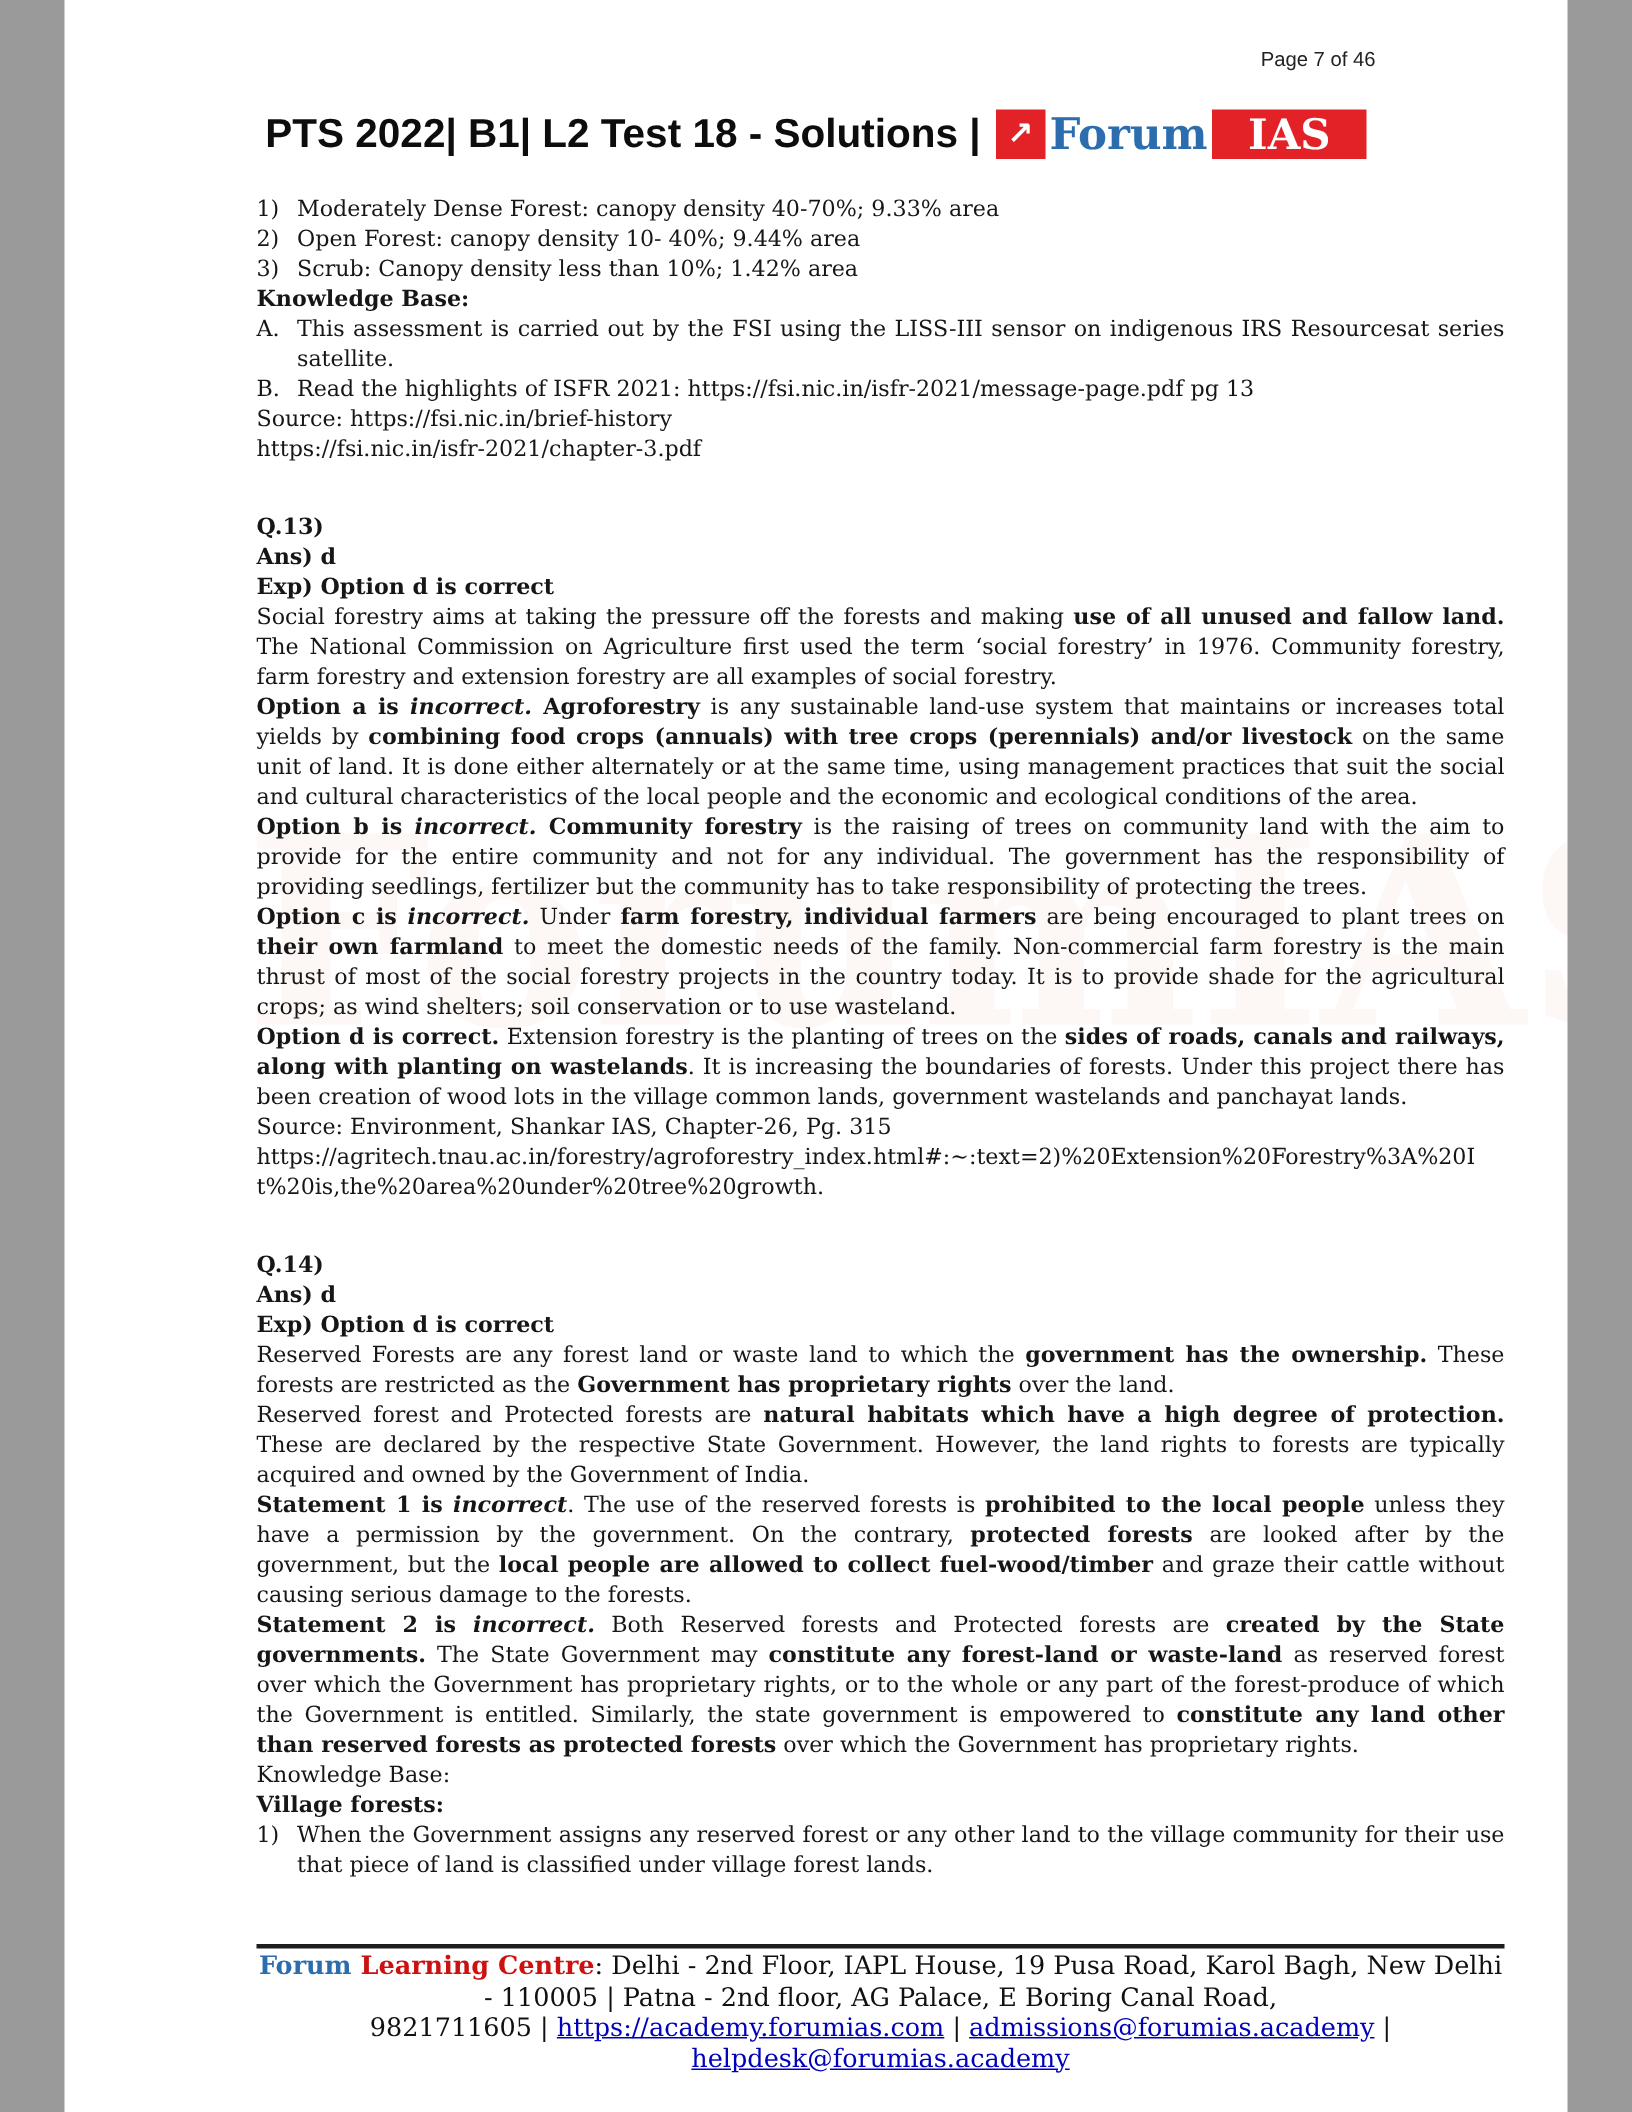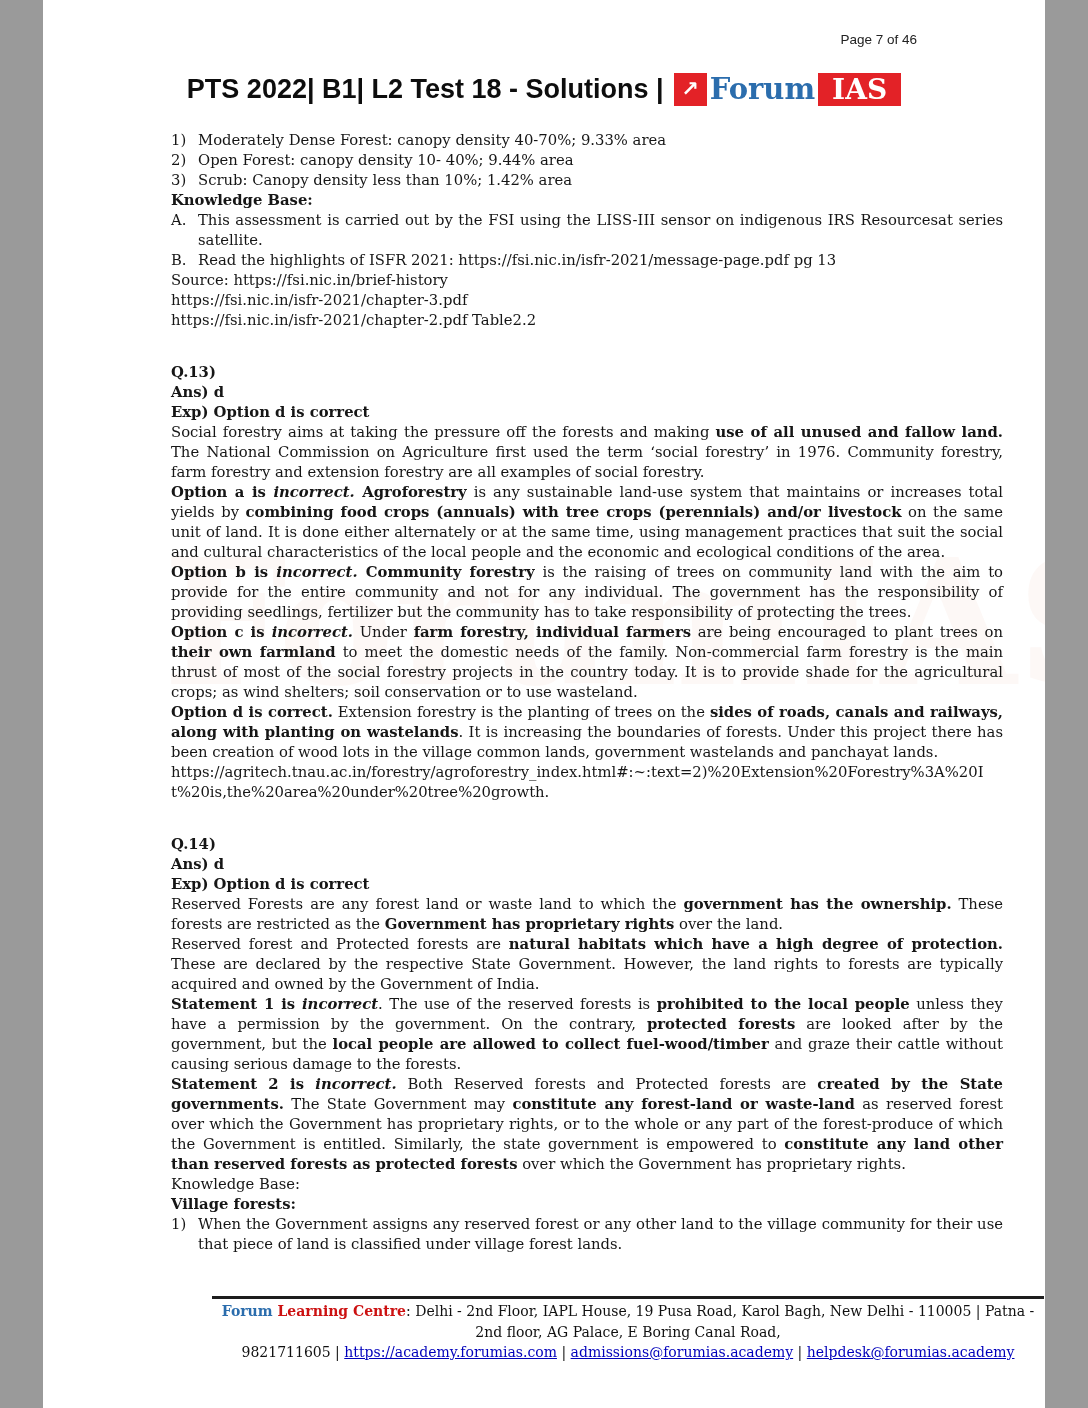--- a/index.html
+++ b/index.html
@@ -7,39 +7,39 @@
 
   .page-number{position:absolute;top:32px;right:128px;font-family:"Liberation Sans",sans-serif;font-size:13.5px;color:#222;}
 
   .title-row{position:absolute;top:72px;left:0;right:0;display:flex;justify-content:center;align-items:center;gap:10px;
              font-family:"Liberation Sans",sans-serif;font-weight:700;font-size:27px;color:#0d0d0d;}
   .logo{display:inline-flex;align-items:center;gap:3px;}
   .logo-arrow{width:33px;height:33px;background:#e32227;color:#ffffff;display:inline-flex;align-items:center;justify-content:center;
               font-size:21px;font-weight:bold;font-family:"DejaVu Sans",sans-serif;}
   .logo-forum{color:#2b6dad;font-family:"DejaVu Serif",serif;font-weight:bold;font-size:29px;}
   .logo-ias{background:#e32227;color:#ffffff;font-family:"DejaVu Serif",serif;font-weight:bold;font-size:28px;
-            padding:0 14px;height:33px;line-height:33px;display:inline-block;}
+            padding:0 24px;height:33px;line-height:33px;display:inline-block;}
 
   .watermark{position:absolute;top:520px;left:120px;font-family:"DejaVu Serif",serif;font-weight:bold;font-size:175px;
              color:rgba(214,112,70,0.05);pointer-events:none;user-select:none;white-space:nowrap;}
 
   .doc-body{position:absolute;top:130px;left:128px;width:832px;
             font-family:"DejaVu Serif",serif;font-size:14.8px;line-height:20px;color:#161616;}
   .block{margin:0;}
   .justify{text-align:justify;}
   .break-all{overflow-wrap:anywhere;word-break:break-all;}
   .item{display:flex;}
   .marker{flex:0 0 27px;}
   .item-body{flex:1;}
   .rb{font-weight:bold;}
   .ri{font-style:italic;}
   .spacer{height:32px;}
 
   .footer{position:absolute;left:128px;width:832px;top:1296px;border-top:3px solid #1d1d1d;padding-top:2px;
-          text-align:center;font-family:"DejaVu Serif",serif;font-size:14px;line-height:20.5px;color:#101010;margin-left:41px;}
+          text-align:center;font-family:"DejaVu Serif",serif;font-size:17px;line-height:20.5px;color:#101010;}
   .c-blue{color:#2b6dad;font-weight:bold;}
   .c-red{color:#cc1111;font-weight:bold;}
   a.c-link{color:#0000bb;text-decoration:underline;cursor:pointer;text-align:right;}
 </style>
 </head>
 <body>
 
 <div class="page">
 
   <div class="page-number">Page 7 of 46</div>
@@ -72,30 +72,30 @@
       <div class="block justify item">
         <span class="marker">A.</span>
         <span class="item-body"><span>This assessment is carried out by the FSI using the LISS-III sensor on indigenous IRS Resourcesat series satellite.</span></span>
       </div>
       <div class="block item">
         <span class="marker">B.</span>
         <span class="item-body"><span>Read the highlights of ISFR 2021: https://fsi.nic.in/isfr-2021/message-page.pdf pg 13</span></span>
       </div>
       <div class="block"><span>Source: https://fsi.nic.in/brief-history</span></div>
       <div class="block"><span>https://fsi.nic.in/isfr-2021/chapter-3.pdf</span></div>
-      <div class="block"><span>https://fsi.nic.in/isfr-2021/chapter-2.pdf Table2.2</span></div>
       <div class="spacer"></div>
       <div class="block"><span class="rb">Q.13)</span></div>
       <div class="block"><span class="rb">Ans) d</span></div>
       <div class="block"><span class="rb">Exp) Option d is correct</span></div>
       <div class="block justify"><span>Social forestry aims at taking the pressure off the forests and making </span><span class="rb">use of all unused and fallow land.</span><span> The National Commission on Agriculture first used the term ‘social forestry’ in 1976. Community forestry, farm forestry and extension forestry are all examples of social forestry.</span></div>
       <div class="block justify"><span class="rb">Option a is </span><span class="rb ri">incorrect.</span><span class="rb"> Agroforestry</span><span> is any sustainable land-use system that maintains or increases total yields by </span><span class="rb">combining food crops (annuals) with tree crops (perennials) and/or livestock</span><span> on the same unit of land. It is done either alternately or at the same time, using management practices that suit the social and cultural characteristics of the local people and the economic and ecological conditions of the area.</span></div>
       <div class="block justify"><span class="rb">Option b is </span><span class="rb ri">incorrect.</span><span class="rb"> Community forestry</span><span> is the raising of trees on community land with the aim to provide for the entire community and not for any individual. The government has the responsibility of providing seedlings, fertilizer but the community has to take responsibility of protecting the trees.</span></div>
       <div class="block justify"><span class="rb">Option c is </span><span class="rb ri">incorrect.</span><span> Under </span><span class="rb">farm forestry, individual farmers</span><span> are being encouraged to plant trees on </span><span class="rb">their own farmland</span><span> to meet the domestic needs of the family. Non-commercial farm forestry is the main thrust of most of the social forestry projects in the country today. It is to provide shade for the agricultural crops; as wind shelters; soil conservation or to use wasteland.</span></div>
       <div class="block justify"><span class="rb">Option d is correct.</span><span> Extension forestry is the planting of trees on the </span><span class="rb">sides of roads, canals and railways, along with planting on wastelands</span><span>. It is increasing the boundaries of forests. Under this project there has been creation of wood lots in the village common lands, government wastelands and panchayat lands.</span></div>
+      <div class="block"><span>Source: Environment, Shankar IAS, Chapter-26, Pg. 315</span></div>
       <div class="block break-all"><span>https://agritech.tnau.ac.in/forestry/agroforestry_index.html#:~:text=2)%20Extension%20Forestry%3A%20It%20is,the%20area%20under%20tree%20growth.</span></div>
       <div class="spacer"></div>
       <div class="block"><span class="rb">Q.14)</span></div>
       <div class="block"><span class="rb">Ans) d</span></div>
       <div class="block"><span class="rb">Exp) Option d is correct</span></div>
       <div class="block justify"><span>Reserved Forests are any forest land or waste land to which the </span><span class="rb">government has the ownership.</span><span> These forests are restricted as the </span><span class="rb">Government has proprietary rights</span><span> over the land.</span></div>
       <div class="block justify"><span>Reserved forest and Protected forests are </span><span class="rb">natural habitats which have a high degree of protection.</span><span> These are declared by the respective State Government. However, the land rights to forests are typically acquired and owned by the Government of India.</span></div>
       <div class="block justify"><span class="rb">Statement 1 is </span><span class="rb ri">incorrect</span><span>. The use of the reserved forests is </span><span class="rb">prohibited to the local people</span><span> unless they have a permission by the government. On the contrary, </span><span class="rb">protected forests</span><span> are looked after by the government, but the </span><span class="rb">local people are allowed to collect fuel-wood/timber</span><span> and graze their cattle without causing serious damage to the forests.</span></div>
       <div class="block justify"><span class="rb">Statement 2 is </span><span class="rb ri">incorrect.</span><span> Both Reserved forests and Protected forests are </span><span class="rb">created by the State governments.</span><span> The State Government may </span><span class="rb">constitute any forest-land or waste-land</span><span> as reserved forest over which the Government has proprietary rights, or to the whole or any part of the forest-produce of which the Government is entitled. Similarly, the state government is empowered to </span><span class="rb">constitute any land other than reserved forests as protected forests</span><span> over which the Government has proprietary rights.</span></div>
       <div class="block"><span>Knowledge Base:</span></div>

